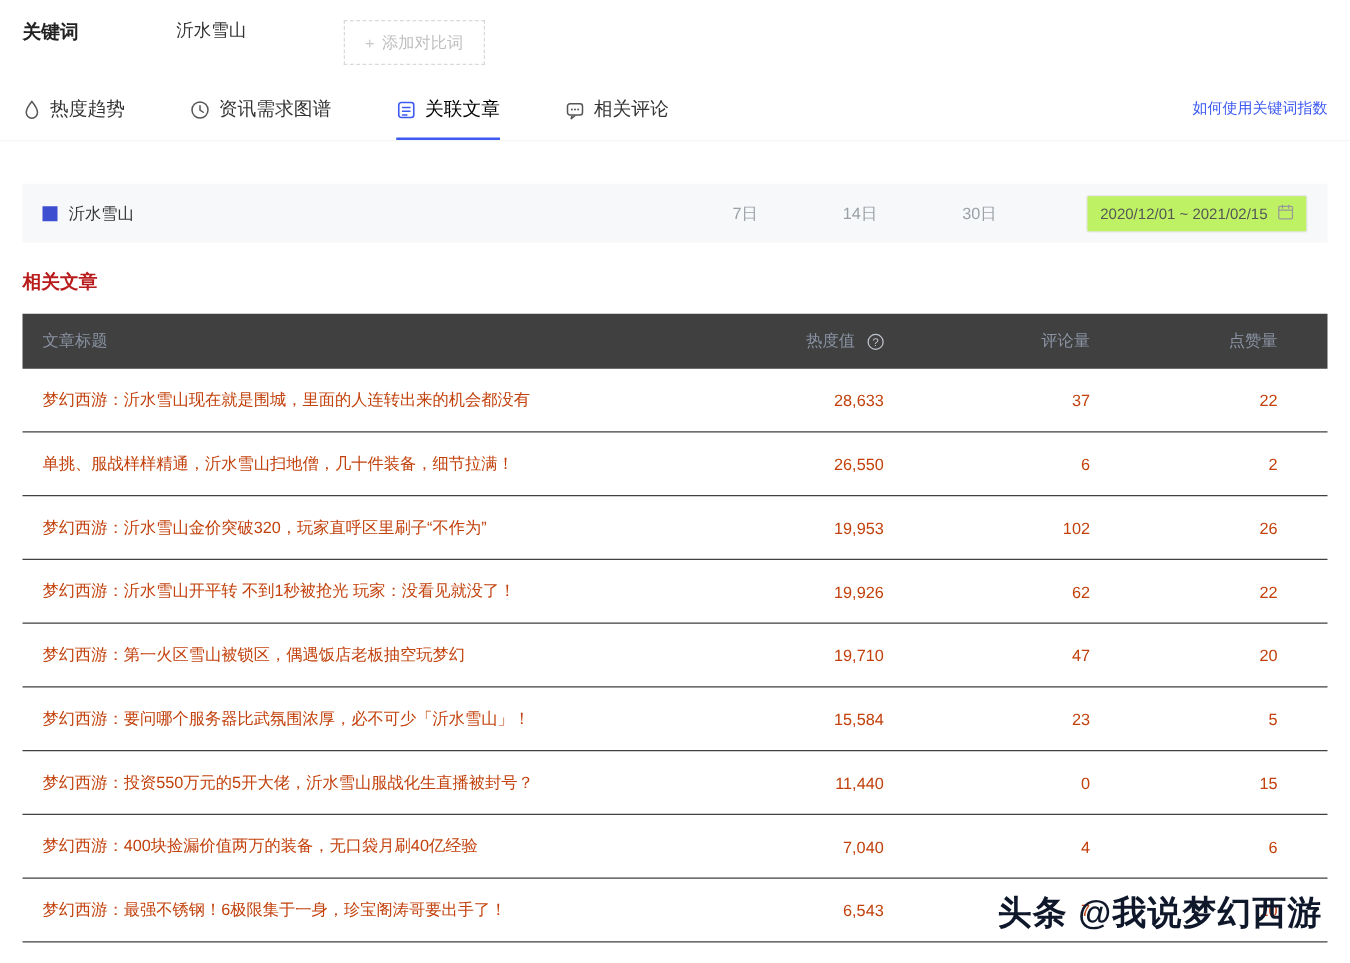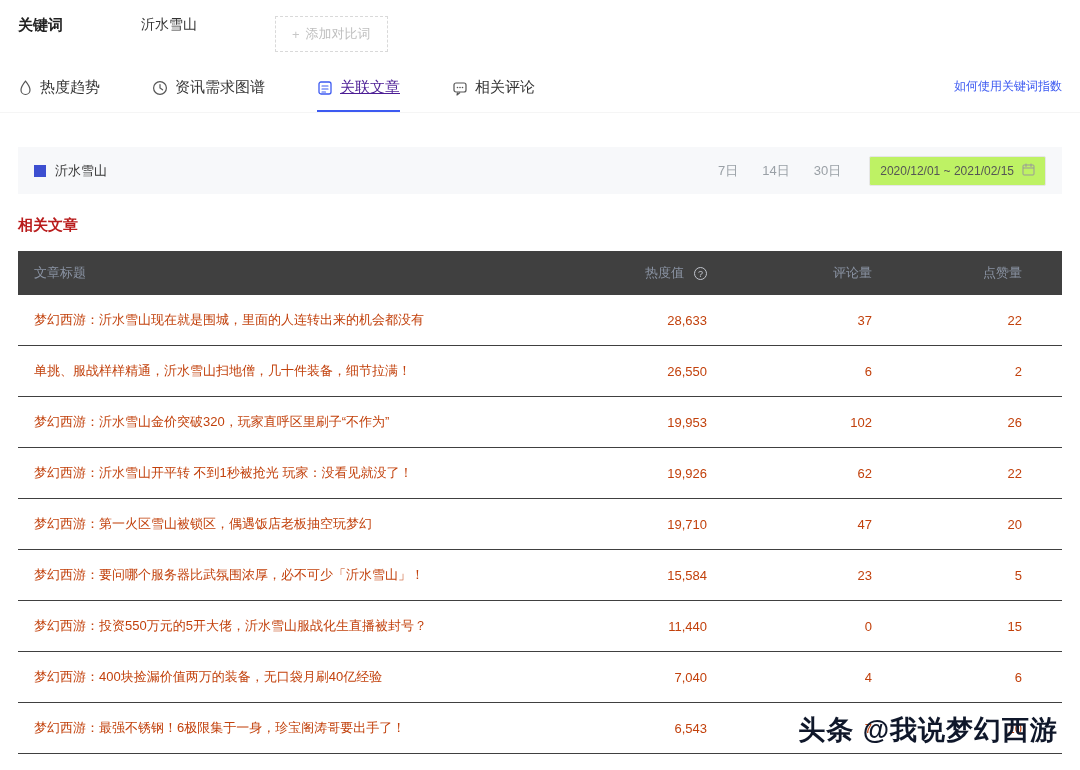--- a/index.html
+++ b/index.html
@@ -48,42 +48,42 @@
     align-items: center;
     gap: 7px;
     font-size: 15px;
     color: #333;
     padding-bottom: 13px;
     margin-right: 52px;
     border-bottom: 2px solid transparent;
     cursor: pointer;
   }
   .tab svg { display: block; }
-  .tab.active { color: #4c1d95; border-bottom-color: #3d5af1; text-decoration: underline; }
+  .tab.active { color: #000000; border-bottom-color: #3d5af1; }
   .help-link {
     margin-left: auto;
     font-size: 12px;
     color: #3d5af1;
     padding-bottom: 14px;
     cursor: pointer;
     text-decoration: none;
   }
 
   
   .filter-bar {
     margin: 34px 18px 0 18px;
     background: #f7f8fa;
     height: 47px;
     display: flex;
     align-items: center;
     padding: 0 16px;
   }
   .legend-square { width: 12px; height: 12px; background: #3d4fd0; display: inline-block; }
   .legend-label { margin-left: 9px; font-size: 13px; color: #333; }
-  .range-group { margin-left: auto; display: flex; align-items: center; }
+  .range-group { margin-left: auto; display: flex; align-items: center; gap: 44px; }
   .range-opt { font-size: 13px; color: #9aa0a6; margin-left: 24px; cursor: pointer; }
   .date-box {
     margin-left: 28px;
     background: #bef264;
     border: 1px solid #e6e6e6;
     border-radius: 2px;
     padding: 6px 10px;
     font-size: 12px;
     color: #555;
     display: flex;

